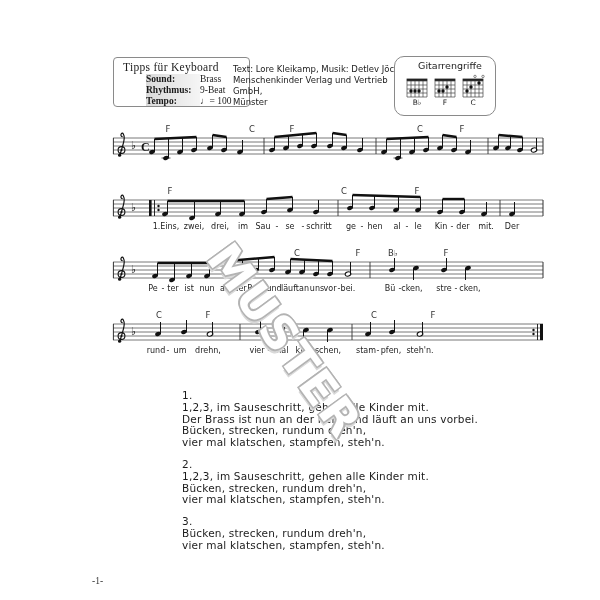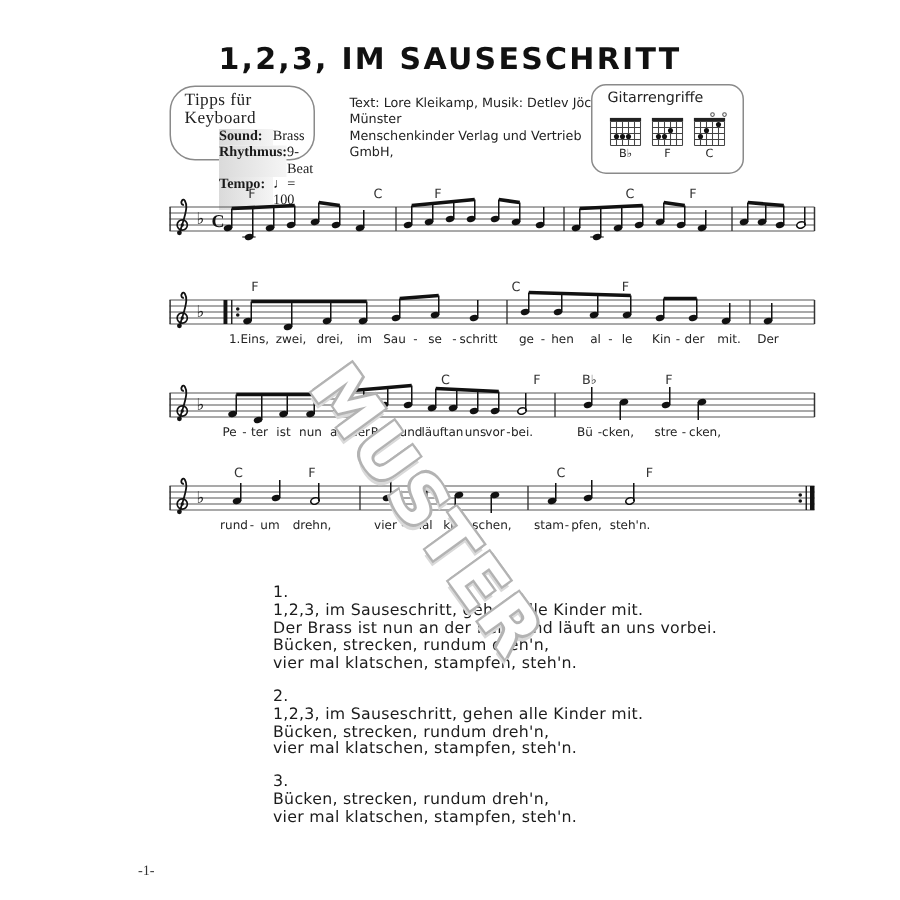--- a/index.html
+++ b/index.html
@@ -1,33 +1,33 @@
 <!DOCTYPE html>
 <html><head>
 <meta charset="utf-8">
 <style>
   html,body{margin:0;padding:0;background:#fff;}
   #page{position:relative;width:600px;height:600px;background:#ffffff;overflow:hidden;
         font-family:"DejaVu Sans",sans-serif;color:#1a1a1a;}
   .title{position:absolute;top:27px;left:0;width:600px;text-align:center;
          font-size:20px;font-weight:bold;letter-spacing:1.5px;color:#111;}
   
-  .tips-box{position:absolute;left:113px;top:57px;width:97px;height:50px;
-            border:1.2px solid #8a8a8a;border-radius:17px;box-sizing:border-box;
+  .tips-box{position:absolute;left:113px;top:57px;width:137px;height:50px;
+            border:1.2px solid #8a8a8a;border-radius:4px;box-sizing:border-box;
             padding:3px 6px 0 9px;font-family:"Liberation Serif",serif;background:#fff;}
   .tips-title{font-size:11.5px;letter-spacing:.3px;margin-bottom:1px;color:#222;}
   .tips-row{font-size:9.5px;line-height:10.8px;display:flex;padding-left:23px;}
   .tips-label{font-weight:bold;width:54px;background:linear-gradient(90deg,#dadada,#f5f5f5);}
   
   .credits{position:absolute;left:233px;top:64px;width:175px;font-size:8.5px;
            line-height:11px;color:#222;}
   
   .guitar-box{position:absolute;left:394px;top:56px;width:102px;height:60px;
               border:1.2px solid #8a8a8a;border-radius:10px;box-sizing:border-box;
-              padding-top:3px;background:#fff;}
+              padding-top:3px;background:#fff;text-align:center;}
   .guitar-title{font-size:9.5px;padding-left:10px;color:#222;}
   .chord-row{display:flex;justify-content:space-between;padding:2px 9px 0 9px;}
   
   #music{position:absolute;left:0;top:0;z-index:1;}
   
   .watermark{position:absolute;left:240px;top:233px;z-index:3;
              font-weight:bold;font-size:46px;letter-spacing:2px;color:#ffffff;
              text-shadow:-1.5px -1.5px 0 #b3b3b3,1.5px -1.5px 0 #b3b3b3,
                          -1.5px 1.5px 0 #b3b3b3,1.5px 1.5px 0 #b3b3b3,
                           3px 3px 0 #d9d9d9;
@@ -37,42 +37,41 @@
           letter-spacing:.2px;color:#1c1c1c;z-index:2;}
   .verse{margin-bottom:10px;}
   .page-number{position:absolute;left:92px;top:576px;font-family:"Liberation Serif",serif;
                font-size:9.5px;color:#333;}
 </style>
 </head>
 <body>
 
 <div id="page">
 
-  <div class="title">1,2,3, IM SAUSESCHRITT</div>
 
   <div class="tips-box">
     <div class="tips-title">Tipps für Keyboard</div>
     <div class="tips-row">
       <span class="tips-label">Sound:</span>
       <span class="tips-value">Brass</span>
     </div>
     <div class="tips-row">
       <span class="tips-label">Rhythmus:</span>
       <span class="tips-value">9-Beat</span>
     </div>
     <div class="tips-row">
       <span class="tips-label">Tempo:</span>
       <span class="tips-value">♩= 100</span>
     </div>
   </div>
 
   <div class="credits">
     <div>Text: Lore Kleikamp, Musik: Detlev Jöcker</div>
+    <div>Menschenkinder Verlag und Vertrieb GmbH,</div>
     <div>Münster</div>
-    <div>Menschenkinder Verlag und Vertrieb GmbH,</div>
   </div>
 
   <div class="guitar-box">
     <div class="guitar-title">Gitarrengriffe</div>
     <div class="chord-row" id="chord-row">
         <div><svg width="26" height="33" viewBox="0 0 26 33">
             <rect x="2.6" y="5.6" width="20.8" height="2.4" fill="#222"></rect>
             <line x1="3" y1="8" x2="3" y2="24" stroke="#444" stroke-width="0.7"></line>
             <line x1="7" y1="8" x2="7" y2="24" stroke="#444" stroke-width="0.7"></line>
             <line x1="11" y1="8" x2="11" y2="24" stroke="#444" stroke-width="0.7"></line>

